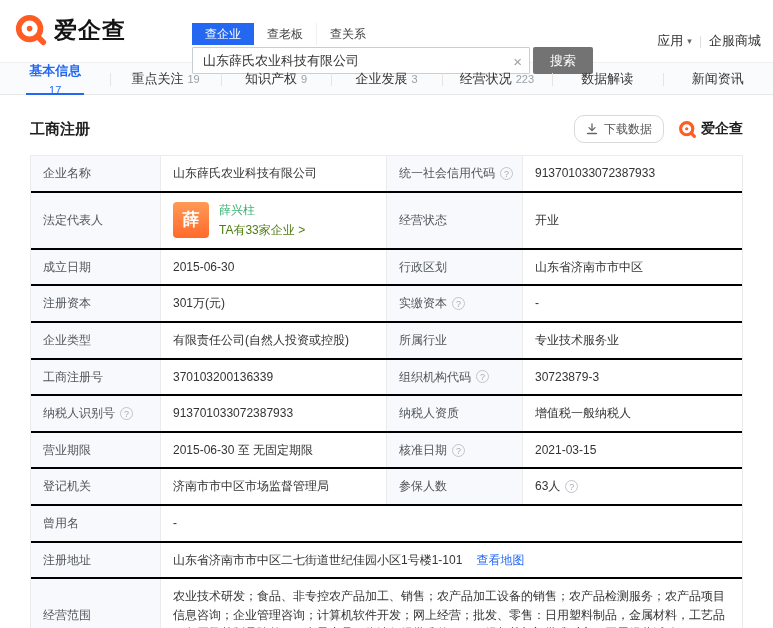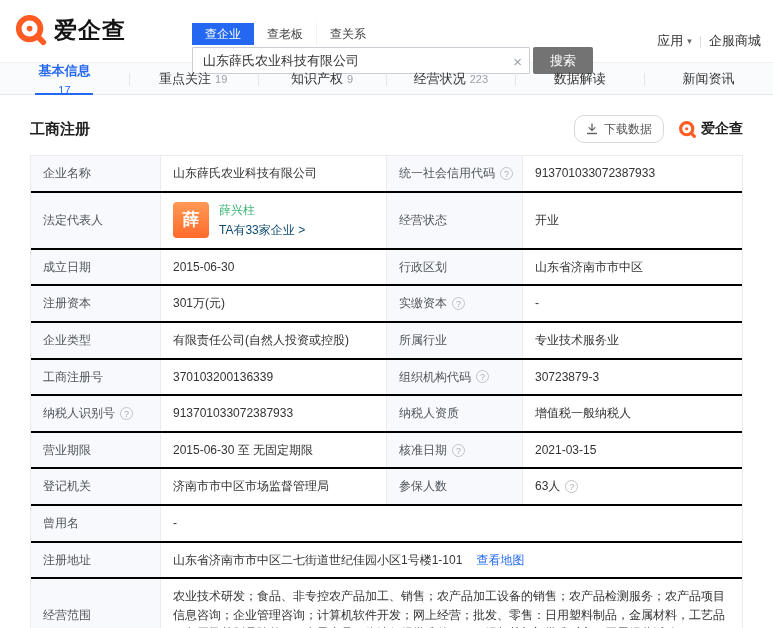--- a/index.html
+++ b/index.html
@@ -47,21 +47,21 @@
   .trow { display: grid; grid-template-columns: 130px 226px 136px 1fr; border-bottom: 2px solid #000000; }
   .trow:last-child { border-bottom: none; }
   .cell { border-right: 1px solid #ebebeb; padding: 8px 12px; font-size: 12px; color: #333; display: flex; align-items: center; line-height: 1.55; }
   .cell:last-child { border-right: none; }
   .lbl { background: #f7f9fc; color: #51565d; white-space: nowrap; }
   .span3 { grid-column: 2 / 5; }
   .help { width: 13px; height: 13px; border: 1px solid #c0c4cc; border-radius: 50%; color: #a8abb2; font-size: 9px; line-height: 12px; text-align: center; margin-left: 5px; flex: none; cursor: pointer; }
   .avatar { width: 36px; height: 36px; border-radius: 4px; background: linear-gradient(180deg, #ff9a57, #ff6a2b); color: #fff; font-size: 17px; font-weight: bold; display: flex; align-items: center; justify-content: center; flex: none; cursor: pointer; }
   .legal-lines { display: flex; flex-direction: column; margin-left: 10px; gap: 2px; }
   .person-link { color: #3eb575; cursor: pointer; }
-  .companies-link { color: #0c4a6e; cursor: pointer; }
+  .companies-link { color: #4d7c0f; cursor: pointer; }
   .map-link { color: #2468f2; margin-left: 14px; cursor: pointer; flex: none; }
 </style>
 </head>
 <body>
 
 <header class="topbar">
   <div class="logo">
     <svg width="34" height="34" viewBox="0 0 36 36">
       <circle cx="16.5" cy="16.5" r="11.5" fill="none" stroke="#ff5b22" stroke-width="6"></circle>
       <circle cx="16.5" cy="16.5" r="3" fill="#ff5b22"></circle>
@@ -100,20 +100,24 @@
       <span class="nav-label">基本信息</span>
       <span class="nav-count">17</span>
     </div>
     <div class="nav-item">
       <span class="nav-label">重点关注</span>
       <span class="nav-count">19</span>
     </div>
     <div class="nav-item">
       <span class="nav-label">知识产权</span>
       <span class="nav-count">9</span>
+    </div>
+    <div class="nav-item">
+      <span class="nav-label">企业发展</span>
+      <span class="nav-count">3</span>
     </div>
     <div class="nav-item">
       <span class="nav-label">经营状况</span>
       <span class="nav-count">223</span>
     </div>
     <div class="nav-item">
       <span class="nav-label">数据解读</span>
     </div>
     <div class="nav-item">
       <span class="nav-label">新闻资讯</span>

